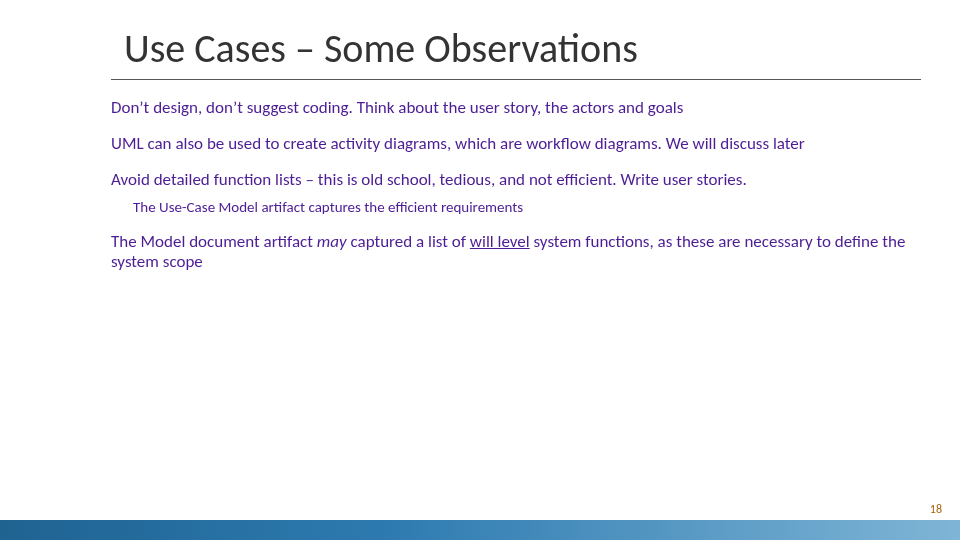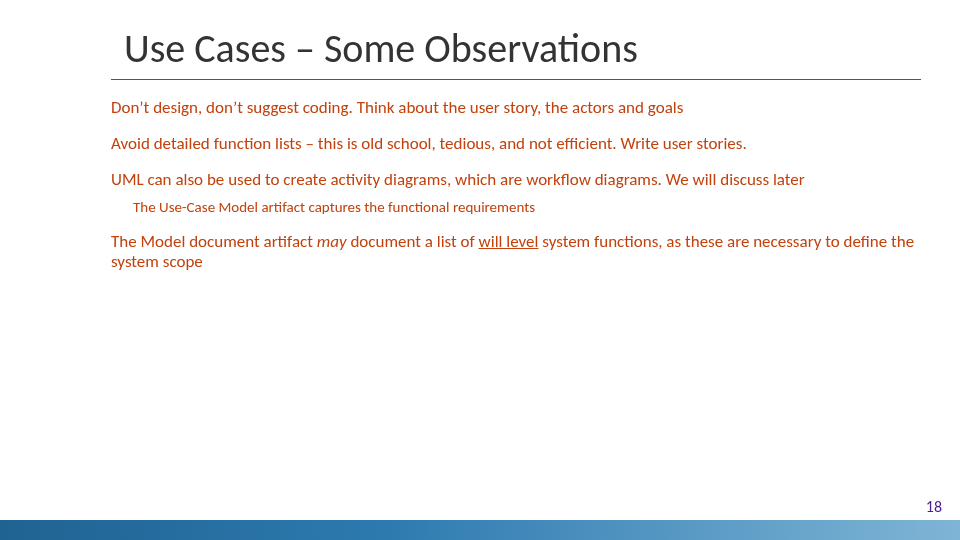--- a/index.html
+++ b/index.html
@@ -21,21 +21,21 @@
   .title {
     font-size: 40px;
     font-weight: 400;
     color: #333333;
     border-bottom: 1px solid #555555;
     padding-bottom: 6px;
     margin-bottom: 18px;
     padding-left: 13px;
   }
   .body {
-    color: #c2410c;
+    color: #4c1d95;
   }
   .para {
     font-size: 17px;
     line-height: 1.18;
     margin-bottom: 16px;
   }
   .subpara {
     font-size: 15px;
     line-height: 1.2;
     margin-left: 22px;
@@ -52,35 +52,35 @@
     left: 0;
     bottom: 0;
     width: 100%;
     height: 20px;
     background: linear-gradient(90deg, #1f6391 0%, #2d7ab0 40%, #7fb5d6 100%);
   }
   .page-number {
     position: absolute;
     right: 18px;
     bottom: 24px;
-    font-size: 16px;
-    color: #4c1d95;
+    font-size: 12px;
+    color: #a16207;
   }
 </style>
 </head>
 <body>
 
 <div class="slide">
   <h1 class="title">Use Cases – Some Observations</h1>
 
   <div class="body">
     <p class="para">Don’t design, don’t suggest coding. Think about the user story, the actors and goals</p>
+    <p class="para">UML can also be used to create activity diagrams, which are workflow diagrams. We will discuss later</p>
     <p class="para">Avoid detailed function lists – this is old school, tedious, and not efficient. Write user stories.</p>
-    <p class="para">UML can also be used to create activity diagrams, which are workflow diagrams. We will discuss later</p>
-    <p class="subpara">The Use-Case Model artifact captures the functional requirements</p>
+    <p class="subpara">The Use-Case Model artifact captures the efficient requirements</p>
     <p class="para last">
-      <span>The Model document artifact </span><span class="italic">may</span><span> document a list of </span><span class="underline">will level</span><span> system functions, as these are necessary to define the system scope</span>
+      <span>The Model document artifact </span><span class="italic">may</span><span> captured a list of </span><span class="underline">will level</span><span> system functions, as these are necessary to define the system scope</span>
     </p>
   </div>
 </div>
 
 <div class="page-number">18</div>
 <div class="footer-bar"></div>
 
 </body></html>

